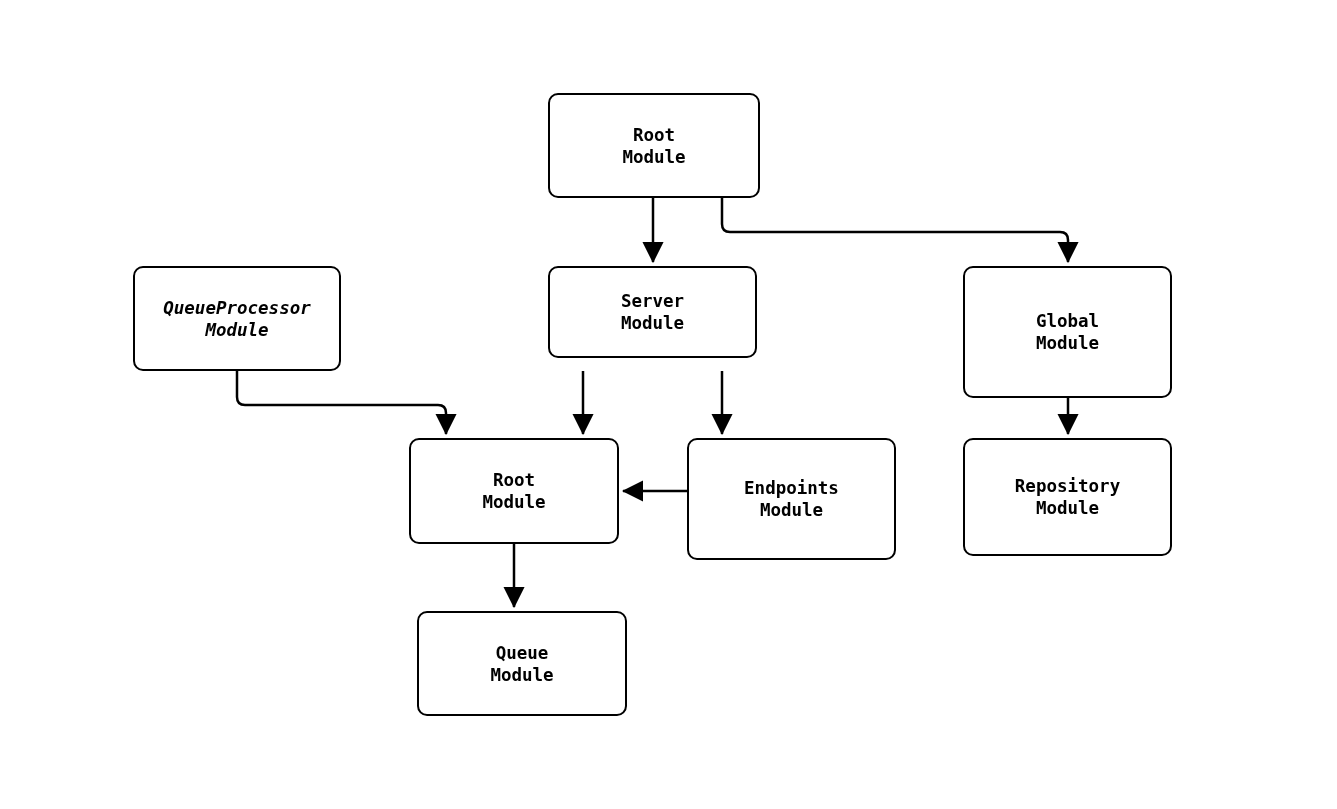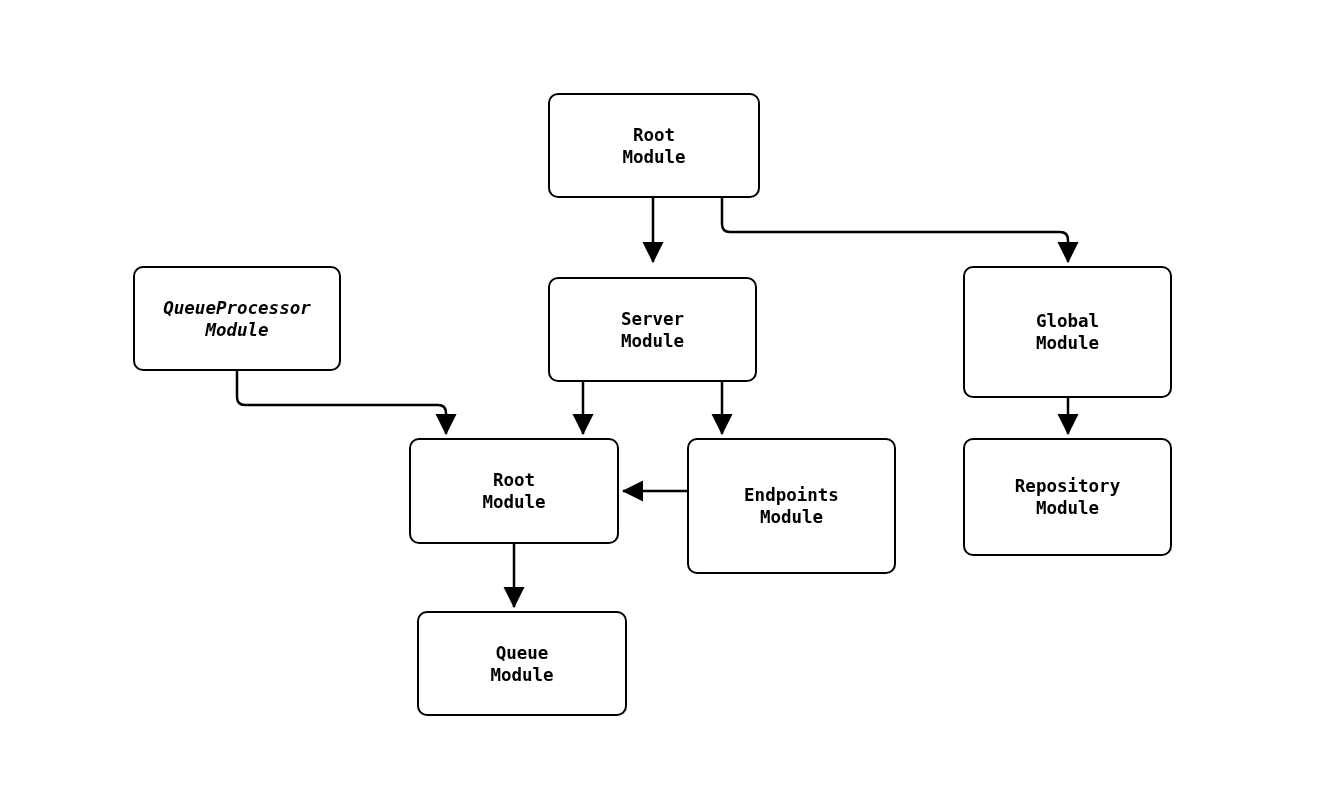--- a/index.html
+++ b/index.html
@@ -39,24 +39,24 @@
     white-space: pre-line;
   }
   .edge {
     stroke: #000000;
     stroke-width: 2.5;
     fill: none;
   }
   
   #node-root         { left: 548px;  top: 93px;  width: 212px; height: 105px; }
   #node-queueproc    { left: 133px;  top: 266px; width: 208px; height: 105px; font-style: italic; }
-  #node-server       { left: 548px;  top: 266px; width: 209px; height: 105px; margin-top: 11px; }
+  #node-server       { left: 548px;  top: 266px; width: 209px; height: 92px; }
   #node-global       { left: 963px;  top: 266px; width: 209px; height: 132px; }
   #node-core         { left: 409px;  top: 438px; width: 210px; height: 106px; }
-  #node-endpoints    { left: 687px;  top: 438px; width: 209px; height: 136px; }
+  #node-endpoints    { left: 687px;  top: 438px; width: 209px; height: 122px; }
   #node-repository   { left: 963px;  top: 438px; width: 209px; height: 118px; }
   #node-queue        { left: 409px;  top: 611px; width: 210px; height: 105px; margin-left: 8px; }
 </style>
 </head>
 <body>
 
 <div id="canvas">
 
   <svg id="edges" viewBox="0 0 1337 809" xmlns="http://www.w3.org/2000/svg">
     <defs>

